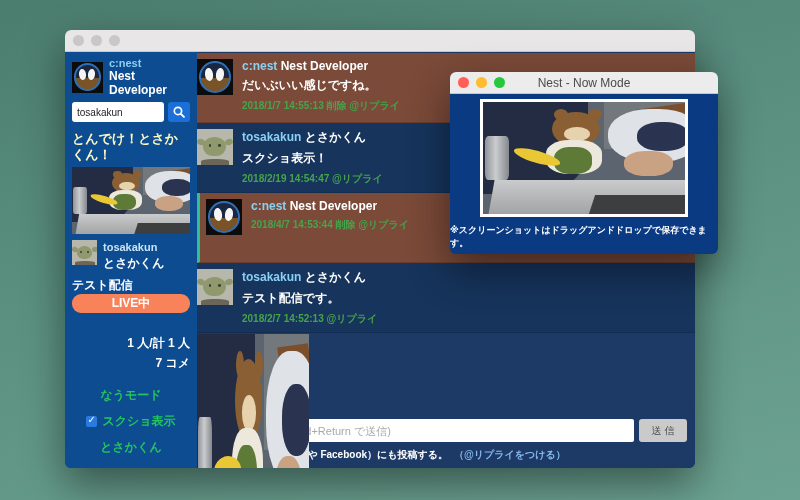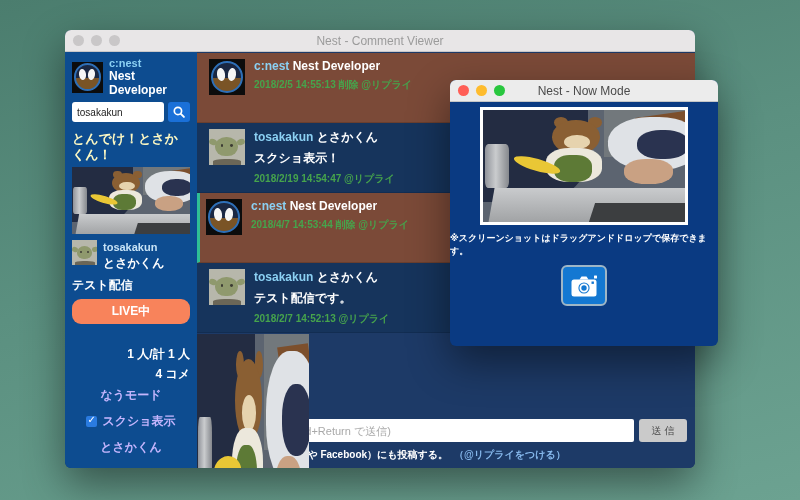--- a/index.html
+++ b/index.html
@@ -29,54 +29,54 @@
   .p-name { color:#fff; font-size:12px; font-weight:bold; }
   .searchrow { display:flex; gap:4px; margin-top:5px; align-items:center; }
   .searchrow input { width:92px; height:20px; border:none; border-radius:3px; font-size:10px; padding:0 5px; color:#222; outline:none; }
   .searchbtn { width:23px; height:20px; background:#1a70d8; border:none; border-radius:3px; display:flex; align-items:center; justify-content:center; cursor:pointer; }
   .stream-title { margin-top:9px; font-size:13px; font-weight:bold; line-height:16px; color:#fef9c3; }
   .thumb { margin-top:4px; width:118px; height:67px; flex:none; }
   .bcast { display:flex; gap:6px; margin-top:6px; }
   .bc-id { color:#c7e3f6; font-size:11px; font-weight:bold; margin-top:1px; }
   .bc-name { color:#fff; font-size:12px; font-weight:bold; margin-top:2px; }
   .subtitle { margin-top:5px; font-size:12px; font-weight:bold; }
-  .livebadge { margin-top:5px; height:25px; border-radius:9px; background:#f8835b; color:#fff; font-size:12px; font-weight:bold; display:flex; align-items:center; justify-content:center; }
+  .livebadge { height:19px; border-radius:9px; background:#f8835b; color:#fff; font-size:12px; font-weight:bold; display:flex; align-items:center; justify-content:center; }
   .counts { margin-top:20px; text-align:right; font-size:12px; font-weight:bold; line-height:20px; }
   .side-spacer { flex:1; }
-  .side-links { display:flex; flex-direction:column; align-items:center; gap:9px; margin-bottom:4px; font-size:12px; font-weight:bold; color:#c4b5fd; }
+  .side-links { display:flex; flex-direction:column; align-items:center; gap:9px; margin-bottom:4px; font-size:12px; font-weight:bold; color:#22c55e; }
   .side-link { cursor:pointer; }
   .cbrow { display:flex; align-items:center; gap:5px; }
   .cb { width:11px; height:11px; border-radius:2px; background:#fff; display:inline-block; position:relative; flex:none; cursor:pointer; }
   .cb.checked { background:#2a7be0; }
   .cb.checked::after { content:"✓"; position:absolute; left:1px; top:-2px; color:#fff; font-size:10px; font-weight:bold; }
 
   
   .content { flex:1; display:flex; flex-direction:column; background:#1d3a67; position:relative; }
   .clist { flex:1; position:relative; padding-top:1px; min-height:0; }
-  .crow { height:70px; padding:6px 8px 6px 12px; display:flex; gap:9px; background:#16345c; border-bottom:1px solid #122d52; }
+  .crow { height:70px; padding:6px 8px 6px 0; display:flex; gap:9px; background:#16345c; border-bottom:1px solid #122d52; }
   .crow.own { background:#7b4a38; border-bottom:1px solid #6a3f2f; }
   .crow.sel { border-left:3px solid #2fbe95; padding-left:6px; }
   .cuser { font-size:12px; font-weight:bold; color:#fff; }
   .uid { color:#8bd0f3; }
   .ctext { font-size:12px; font-weight:bold; color:#fff; margin-top:4px; }
   .cmeta { font-size:10px; color:#46a44c; margin-top:5px; font-weight:bold; }
   .cmeta .link { cursor:pointer; }
   .vstrip { position:absolute; top:1px; right:0; width:112px; height:277px; z-index:3; }
 
   
   .composer { padding:0 8px 6px; }
   .comprow { display:flex; gap:5px; }
   .comprow input { flex:1; height:23px; border:none; border-radius:2px; font-size:11px; padding:0 7px; color:#222; outline:none; }
   .comprow input::placeholder { color:#a9a9a9; }
   .sendbtn { width:48px; height:23px; background:#cacaca; border:none; border-radius:3px; font-size:10px; color:#4a4a4a; letter-spacing:3px; padding-left:3px; cursor:pointer; }
   .snsrow { display:flex; align-items:center; gap:6px; margin-top:6px; font-size:10px; font-weight:bold; color:#fff; }
   .snsreply { color:#86b8ec; cursor:pointer; }
 
   
-  .win-now { left:450px; top:80px; width:268px; height:266px; background:#0a3a82; }
+  .win-now { left:450px; top:72px; width:268px; height:182px; background:#0a3a82; }
   .win-now .titlebar { background:#ececec; border-bottom:1px solid #c6c6c6; }
   .win-now .title { color:#4a4a4a; }
   .l-red { background:#ff5f57; } .l-yel { background:#febc2e; } .l-grn { background:#29c73f; }
   .now-body { height:204px; display:flex; flex-direction:column; align-items:center; }
   .shot { margin-top:5px; width:208px; height:118px; border:3px solid #fff; flex:none; }
   .note { margin-top:7px; font-size:9px; font-weight:bold; color:#fff; }
   .cambtn { margin-top:7px; width:46px; height:44px; background:#1478d2; border:2px solid #9fb6c6; border-radius:6px; display:flex; align-items:center; justify-content:center; cursor:pointer; }
 
   
   .av { position:relative; flex:none; overflow:hidden; }
@@ -118,21 +118,20 @@
 </head>
 <body>
 
 <div class="window win-main">
   <div class="titlebar">
     <div class="lights">
       <span class="light"></span>
       <span class="light"></span>
       <span class="light"></span>
     </div>
-    <span class="title">Nest - Comment Viewer</span>
   </div>
   <div class="win-body">
 
     <div class="sidebar">
       <div class="profile">
         <div class="av av-cnest av31">
             <div class="ring">
               <div class="e e1"></div>
               <div class="e e2"></div>
             </div>
@@ -181,21 +180,21 @@
           </div>
         <div>
           <div class="bc-id">tosakakun</div>
           <div class="bc-name">とさかくん</div>
         </div>
       </div>
       <div class="subtitle">テスト配信</div>
       <div class="livebadge">LIVE中</div>
       <div class="counts">
         <div>1 人/計 1 人</div>
-        <div>4 コメ</div>
+        <div>7 コメ</div>
       </div>
       <div class="side-spacer"></div>
       <div class="side-links">
         <span class="side-link">なうモード</span>
         <span class="cbrow">
           <span class="cb checked" id="cb-screenshot"></span>
           <span class="side-link">スクショ表示</span>
         </span>
         <span class="side-link">とさかくん</span>
       </div>
@@ -206,21 +205,22 @@
 
         <div class="crow own">
             <div class="av av-cnest av36">
               <div class="ring">
                 <div class="e e1"></div>
                 <div class="e e2"></div>
               </div>
             </div>
             <div class="cbody">
               <div class="cuser"><span class="uid">c:nest</span> <span>Nest Developer</span></div>
-              <div class="cmeta"><span>2018/2/5 14:55:13</span> <span class="link">削除</span> <span class="link">@リプライ</span></div>
+              <div class="ctext">だいぶいい感じですね。</div>
+              <div class="cmeta"><span>2018/1/7 14:55:13</span> <span class="link">削除</span> <span class="link">@リプライ</span></div>
             </div>
           </div>
           <div class="crow">
             <div class="av av-yoda av36">
               <div class="yface"></div>
               <div class="yearL"></div>
               <div class="yearR"></div>
               <div class="yeyeL"></div>
               <div class="yeyeR"></div>
               <div class="yrobe"></div>

